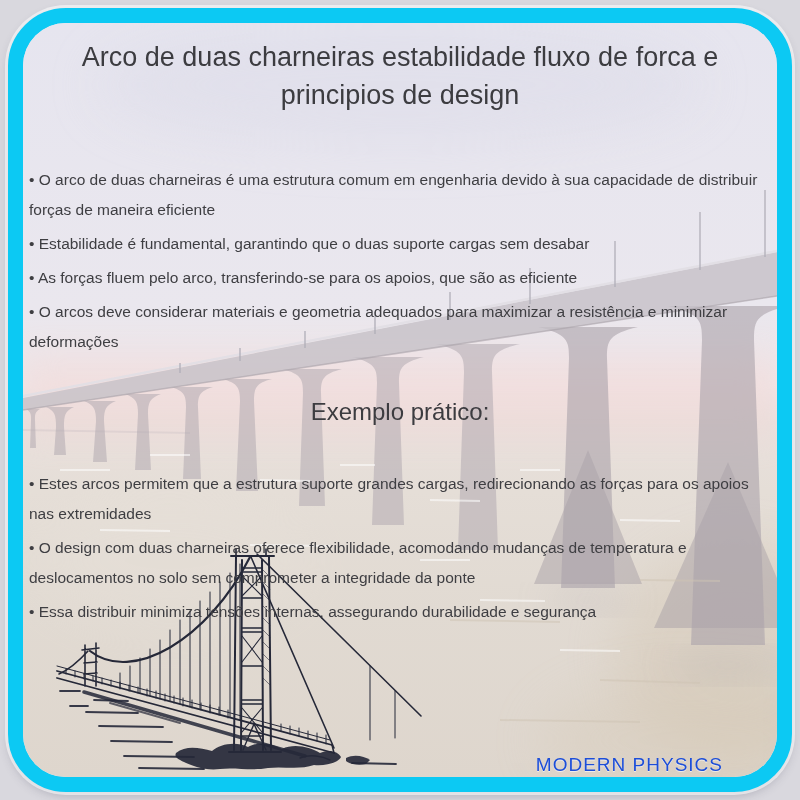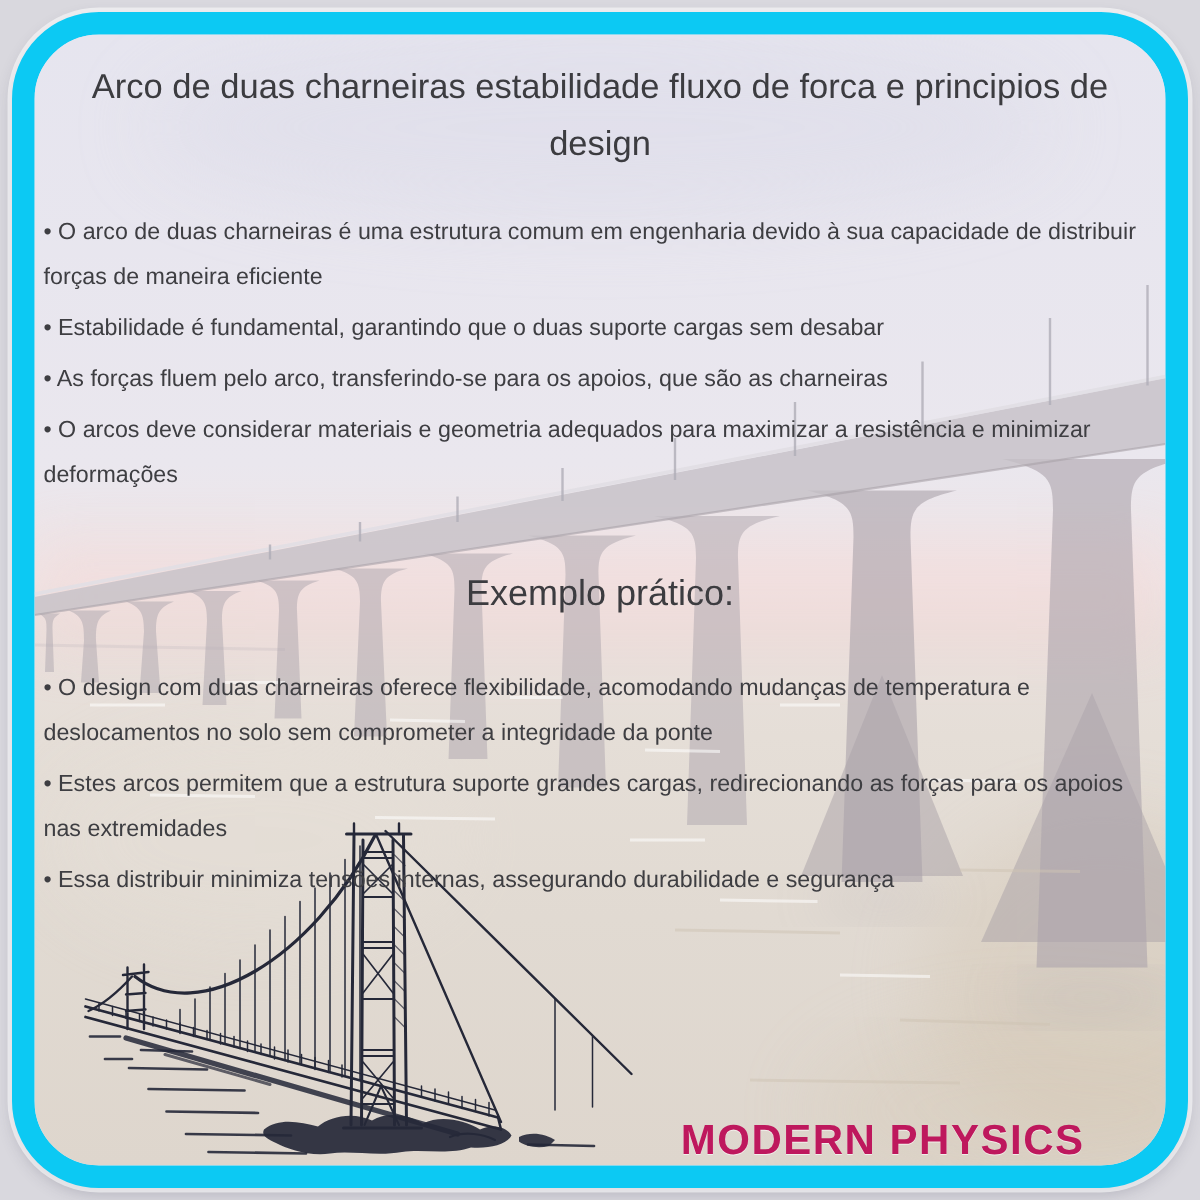--- a/index.html
+++ b/index.html
@@ -15,36 +15,36 @@
     border-radius:58px;
     overflow:hidden;
     background:#e7e6ef;
     box-shadow:0 0 0 3px rgba(255,255,255,.55), 0 4px 10px rgba(70,70,95,.25);
   }
   .bg{position:absolute;left:0;top:0;width:754px;height:754px;z-index:0;}
   .sketch{position:absolute;left:29px;top:517px;width:380px;height:235px;z-index:1;}
   .content{position:absolute;inset:0;z-index:2;color:#3e3e42;}
   h1.title{
     position:absolute;top:15px;left:12px;right:12px;margin:0;
-    font-size:23px;font-weight:normal;line-height:38px;text-align:center;
+    font-size:27px;font-weight:normal;line-height:38px;text-align:center;
     color:#3c3c40;
   }
-  .block{position:absolute;left:6px;right:2px;font-size:15.5px;line-height:30px;}
+  .block{position:absolute;left:6px;right:2px;font-size:15.5px;line-height:30px;margin-top:25px;}
   .block p{margin:0 0 4px 0;}
   .b1{top:117px;}
   .b2{top:421px;}
   h2.example{
-    position:absolute;top:356px;left:0;right:0;margin:0;
+    position:absolute;top:356px;left:0;right:0;margin:16px;
     font-size:24px;font-weight:normal;line-height:34px;text-align:center;
     color:#3c3c40;
   }
   .watermark{
     position:absolute;right:54px;bottom:1px;z-index:3;
-    font-weight:bold;font-size:28px;letter-spacing:1px;
-    color:#be185d;
+    font-weight:normal;font-size:19px;letter-spacing:1px;
+    color:#1d4ed8;
     text-shadow:0 1px 0 rgba(255,255,255,.6);
   }
 </style>
 </head>
 <body>
 
 <div class="frame">
 
   <svg class="bg" viewBox="23 23 754 754" preserveAspectRatio="none">
     <defs>
@@ -180,27 +180,27 @@
     <path fill="#252838" opacity="0.92" d="M176,753 C186,745 200,748 212,751 C220,744 236,741 248,747 C258,741 272,743 282,749 C294,743 310,747 320,753 C328,749 338,751 341,757 C338,763 326,766 314,765 C300,770 282,766 268,768 C252,771 234,767 220,769 C206,771 192,766 184,762 C178,759 174,757 176,753 Z"></path>
     <path fill="#252838" opacity="0.9" d="M346,758 C354,754 364,756 370,760 L366,764 C358,766 350,764 346,761 Z"></path>
   </svg>
 
   <div class="content">
     <h1 class="title">Arco de duas charneiras estabilidade fluxo de forca e principios de design</h1>
 
     <div class="block b1">
       <p>• O arco de duas charneiras é uma estrutura comum em engenharia devido à sua capacidade de distribuir forças de maneira eficiente</p>
       <p>• Estabilidade é fundamental, garantindo que o duas suporte cargas sem desabar</p>
-      <p>• As forças fluem pelo arco, transferindo-se para os apoios, que são as charneiras</p>
+      <p>• As forças fluem pelo arco, transferindo-se para os apoios, que são as eficiente</p>
       <p>• O arcos deve considerar materiais e geometria adequados para maximizar a resistência e minimizar deformações</p>
     </div>
 
     <h2 class="example">Exemplo prático:</h2>
 
     <div class="block b2">
+      <p>• Estes arcos permitem que a estrutura suporte grandes cargas, redirecionando as forças para os apoios nas extremidades</p>
       <p>• O design com duas charneiras oferece flexibilidade, acomodando mudanças de temperatura e deslocamentos no solo sem comprometer a integridade da ponte</p>
-      <p>• Estes arcos permitem que a estrutura suporte grandes cargas, redirecionando as forças para os apoios nas extremidades</p>
       <p>• Essa distribuir minimiza tensões internas, assegurando durabilidade e segurança</p>
     </div>
   </div>
 
   <div class="watermark">MODERN PHYSICS</div>
 </div>
 
 </body></html>

